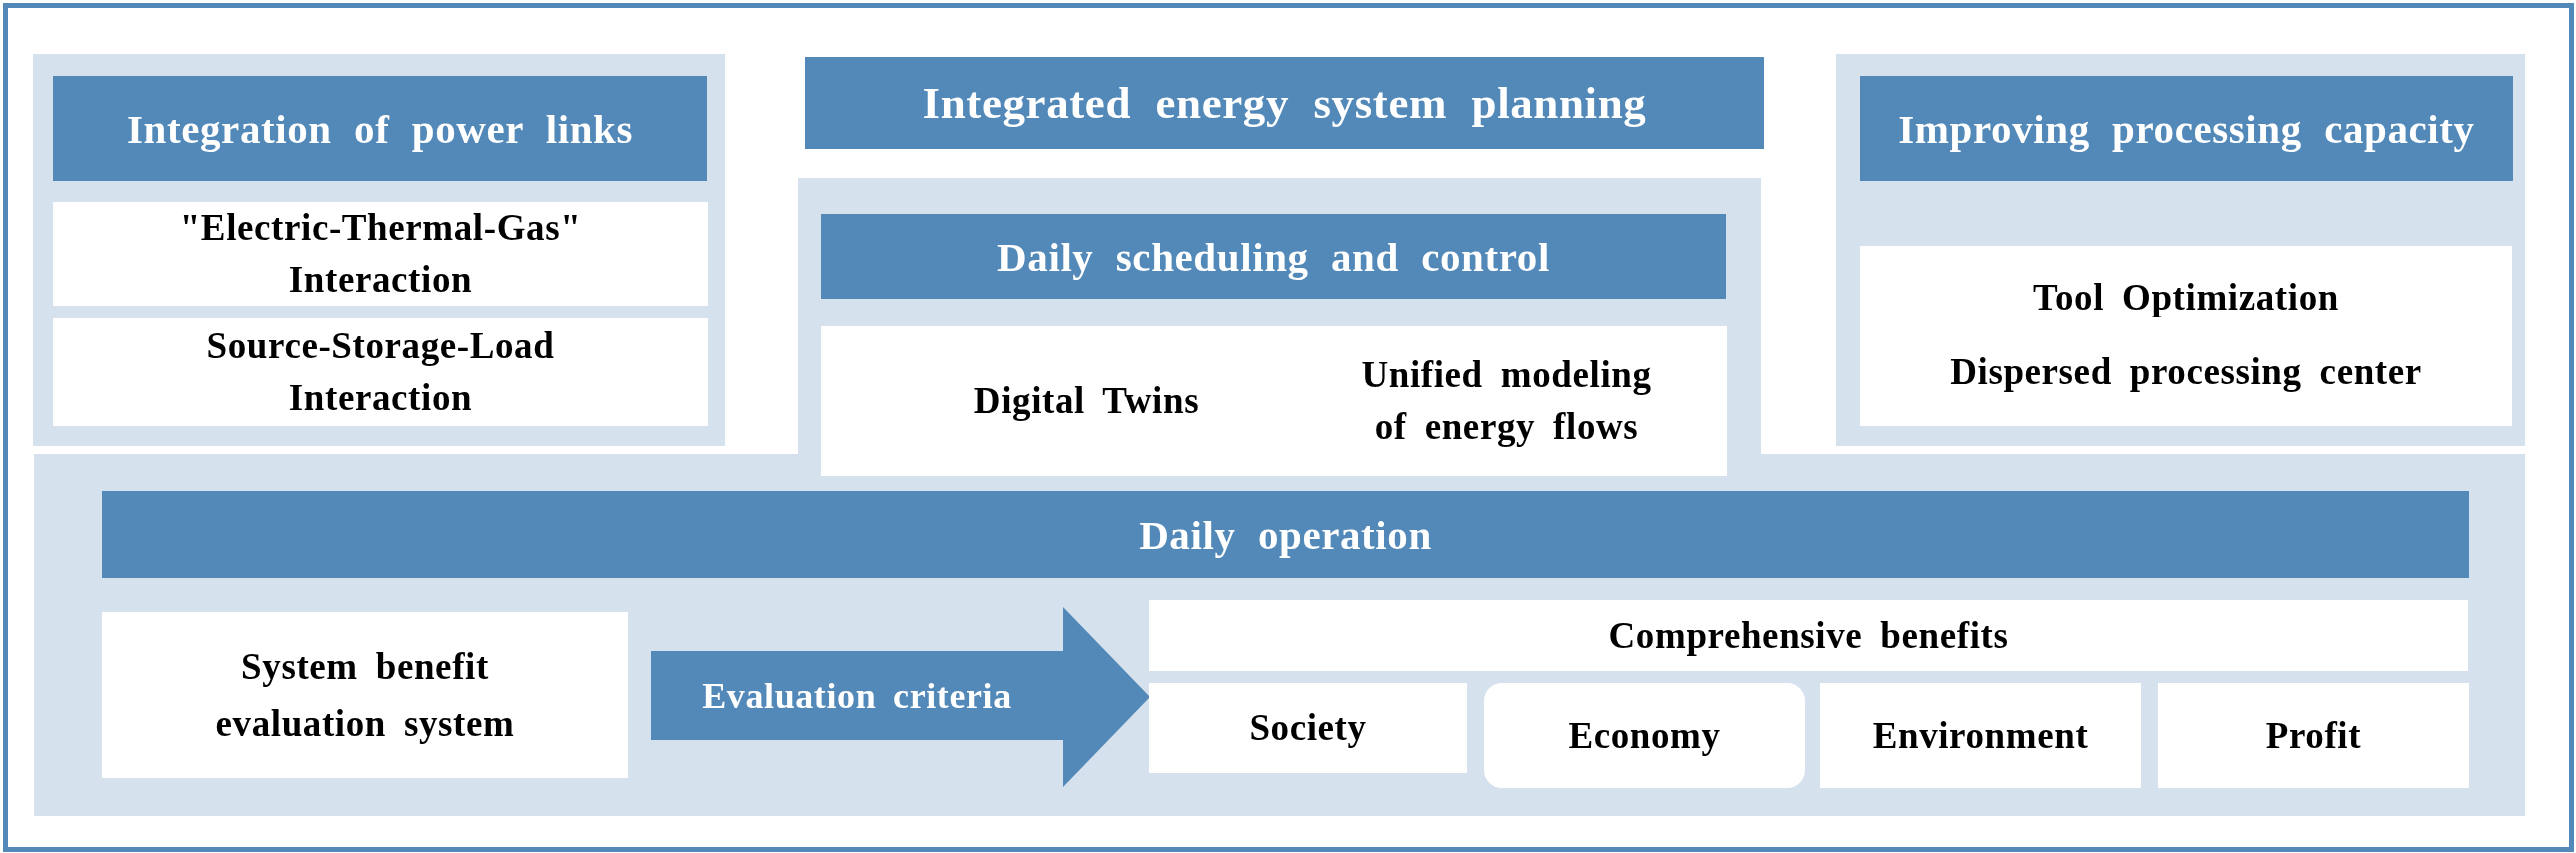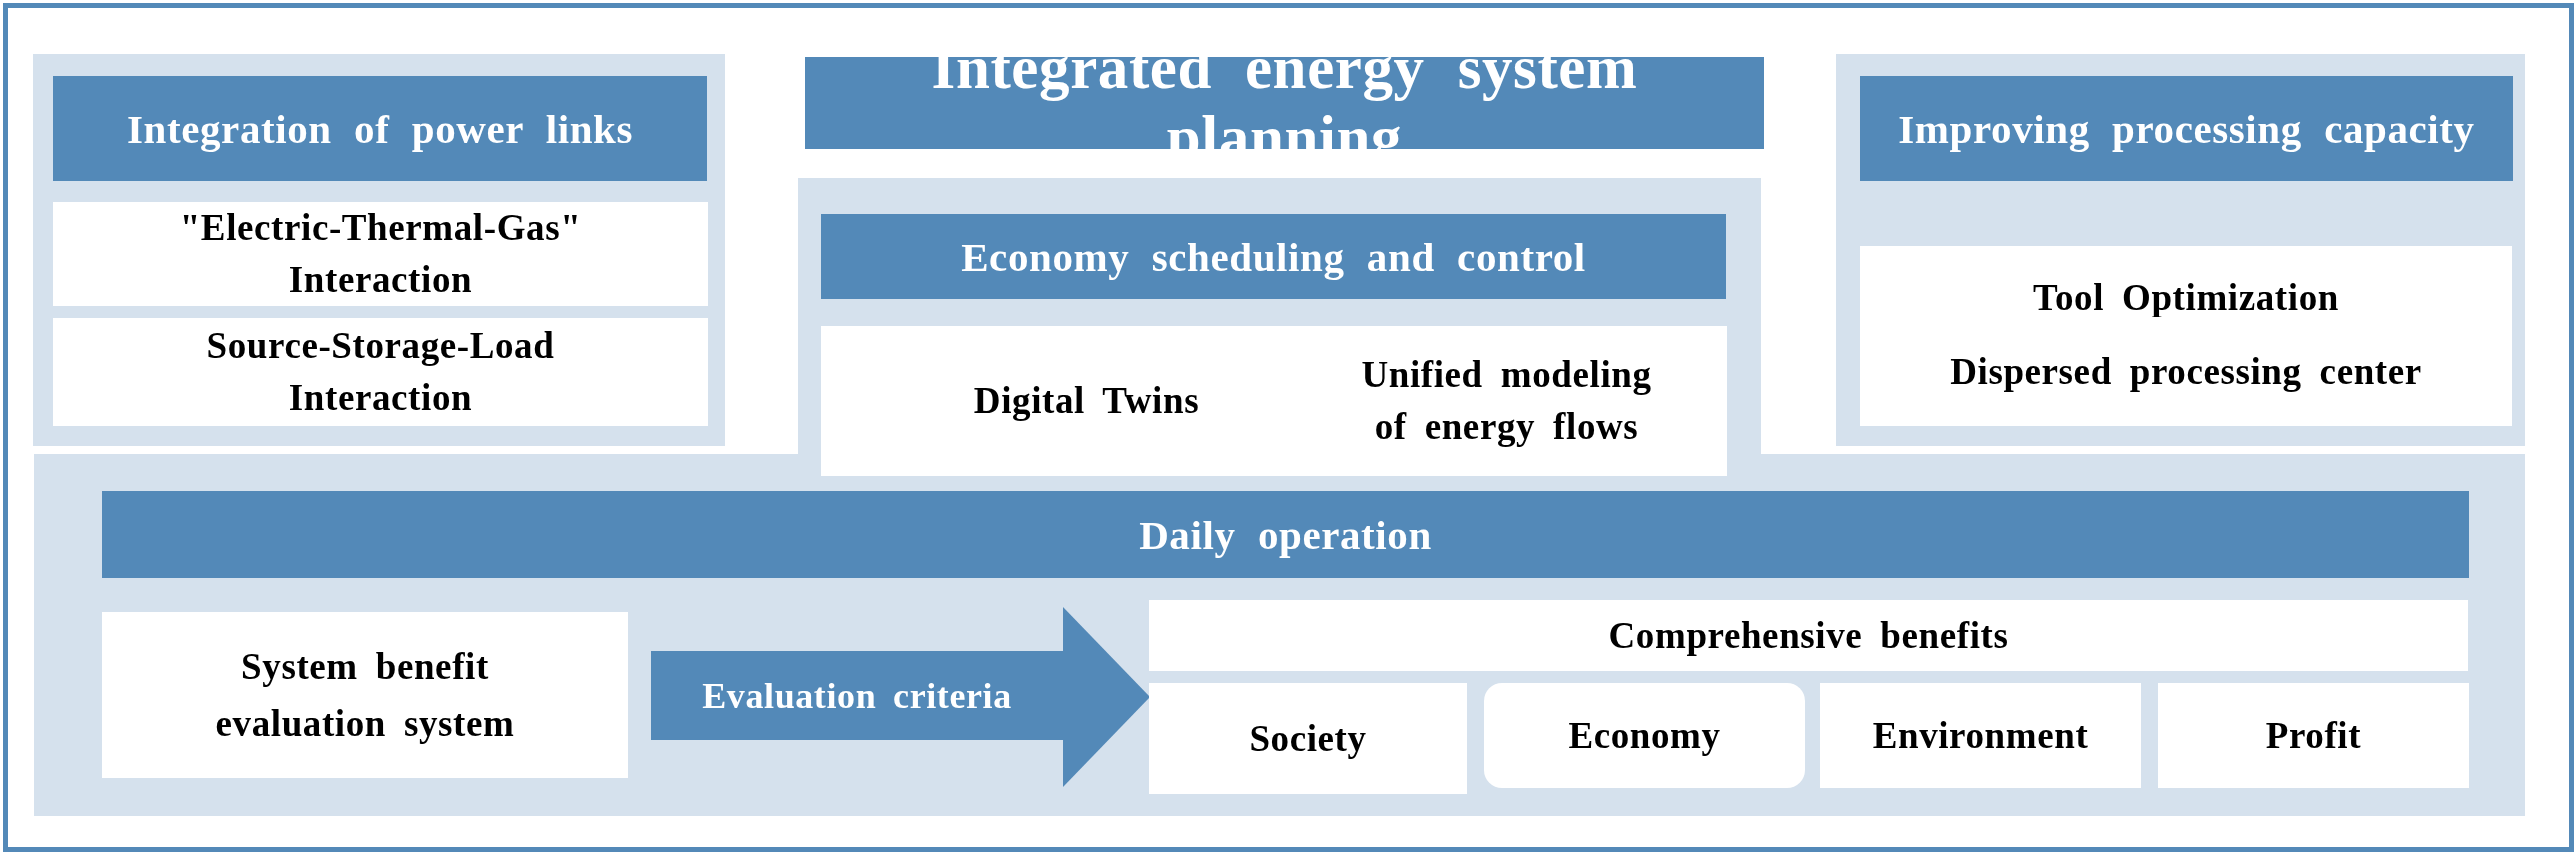--- a/index.html
+++ b/index.html
@@ -48,21 +48,21 @@
     align-items: center;
     justify-content: center;
     text-align: center;
     font-size: 37px;
     line-height: 1.4;
     word-spacing: 0.22em;
     letter-spacing: 0.6px;
     white-space: pre-line;
   }
   .center-top-hdr {
-    font-size: 61px;
+    font-size: 45px;
   }
   .arrow-body {
     position: absolute;
     left: 651px; top: 651px;
     width: 412px; height: 89px;
     background: #5389b8;
     color: #ffffff;
     display: flex;
     align-items: center;
     justify-content: center;
@@ -92,21 +92,21 @@
   
   .p-right  { left: 1836px; top: 54px;  width: 689px; height: 392px; }
   .hdr-right{ left: 1860px; top: 76px; width: 653px; height: 105px; }
   .box-r1   { left: 1860px; top: 202px; width: 652px; height: 103px; margin-top: 44px; }
   .box-r2   { left: 1860px; top: 317px; width: 652px; height: 109px; }
   
   .p-bottom { left: 34px; top: 454px; width: 2491px; height: 362px; }
   .hdr-daily{ left: 102px; top: 491px; width: 2367px; height: 87px; }
   .box-sys  { left: 102px; top: 612px; width: 526px; height: 166px; line-height: 1.55; }
   .box-comp { left: 1149px; top: 600px; width: 1319px; height: 71px; }
-  .box-soc  { left: 1149px; top: 683px; width: 318px; height: 111px; }
+  .box-soc  { left: 1149px; top: 683px; width: 318px; height: 90px; }
   .box-eco  { left: 1484px; top: 683px; width: 321px; height: 105px; border-radius: 18px; }
   .box-env  { left: 1820px; top: 683px; width: 321px; height: 105px; }
   .box-pro  { left: 2158px; top: 683px; width: 311px; height: 105px; }
 </style>
 </head>
 <body>
 
 <div class="stage">
   <div class="frame"></div>
 
@@ -114,21 +114,21 @@
 
   <div class="panel p-left"></div>
   <div class="hdr hdr-left">Integration of power links</div>
   <div class="wbox box-l1">"Electric-Thermal-Gas"
 Interaction</div>
   <div class="wbox box-l2">Source-Storage-Load
 Interaction</div>
 
   <div class="hdr hdr-center-top center-top-hdr">Integrated energy system planning</div>
   <div class="panel p-center"></div>
-  <div class="hdr hdr-center">Economy scheduling and control</div>
+  <div class="hdr hdr-center">Daily scheduling and control</div>
   <div class="wbox box-c1">Digital Twins</div>
   <div class="wbox box-c2">Unified modeling
 of energy flows</div>
 
   <div class="panel p-right"></div>
   <div class="hdr hdr-right">Improving processing capacity</div>
   <div class="wbox box-r1">Tool Optimization</div>
   <div class="wbox box-r2">Dispersed processing center</div>
 
   <div class="hdr hdr-daily">Daily operation</div>

